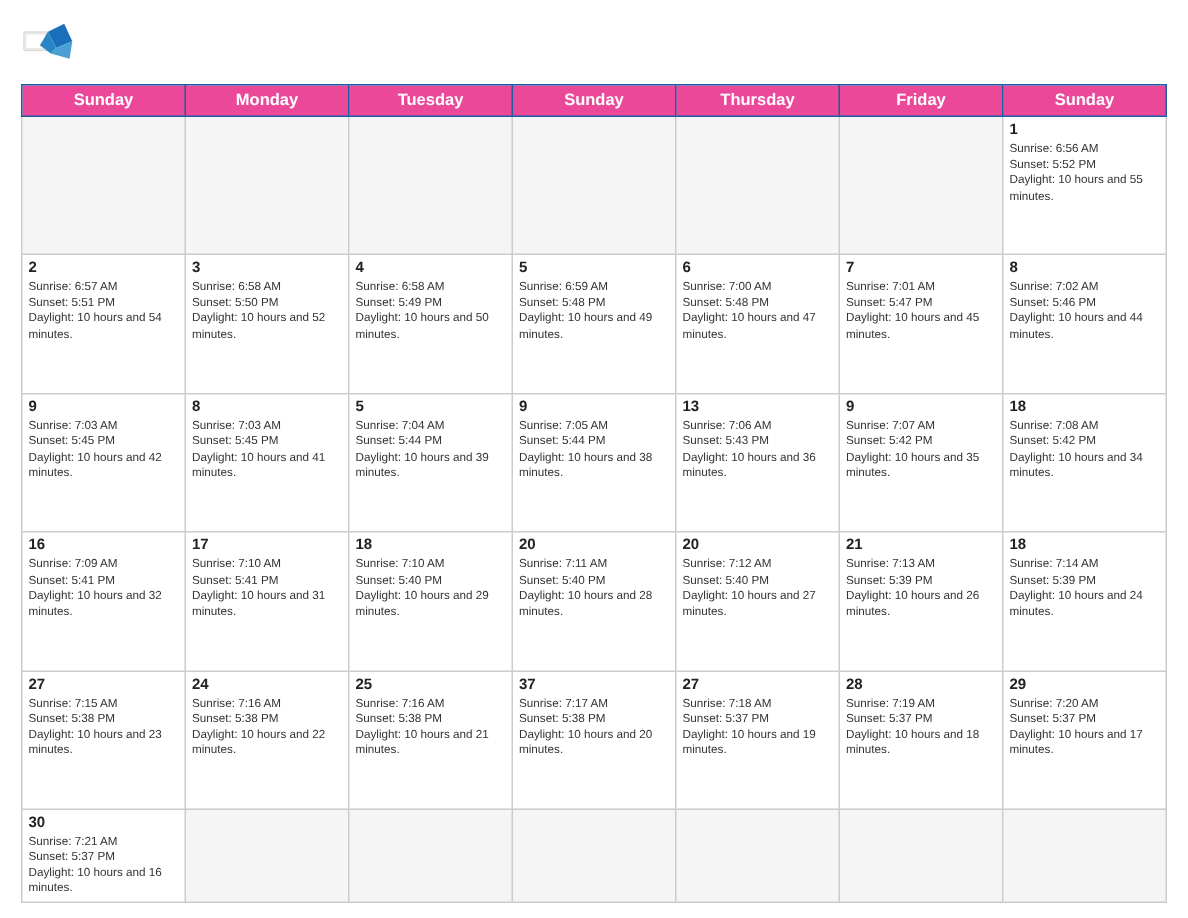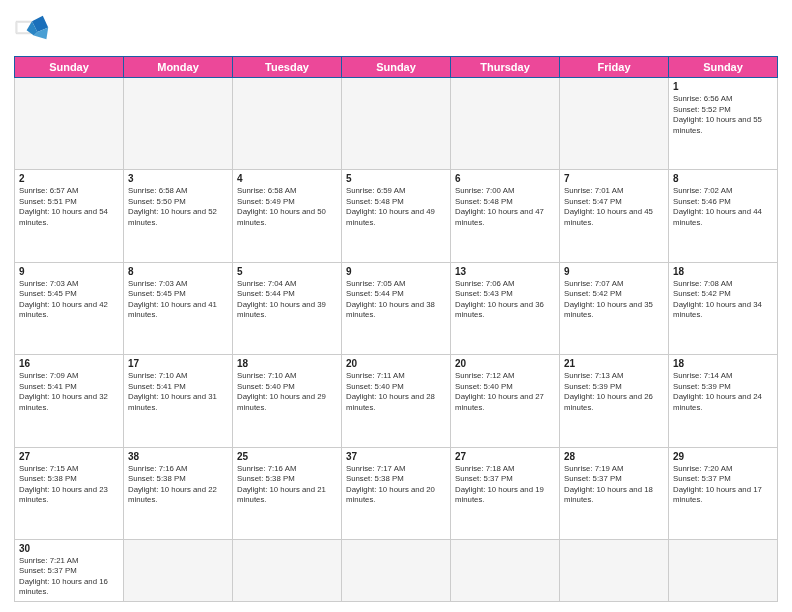--- a/index.html
+++ b/index.html
@@ -241,21 +241,21 @@
             <span class="day-number">18</span>
             <div class="day-info">Sunrise: 7:14 AM<br>Sunset: 5:39 PM<br>Daylight: 10 hours and 24 minutes.</div>
           </td>
         </tr>
         <tr>
           <td>
             <span class="day-number">27</span>
             <div class="day-info">Sunrise: 7:15 AM<br>Sunset: 5:38 PM<br>Daylight: 10 hours and 23 minutes.</div>
           </td>
           <td>
-            <span class="day-number">38</span>
+            <span class="day-number">24</span>
             <div class="day-info">Sunrise: 7:16 AM<br>Sunset: 5:38 PM<br>Daylight: 10 hours and 22 minutes.</div>
           </td>
           <td>
             <span class="day-number">25</span>
             <div class="day-info">Sunrise: 7:16 AM<br>Sunset: 5:38 PM<br>Daylight: 10 hours and 21 minutes.</div>
           </td>
           <td>
             <span class="day-number">37</span>
             <div class="day-info">Sunrise: 7:17 AM<br>Sunset: 5:38 PM<br>Daylight: 10 hours and 20 minutes.</div>
           </td>

